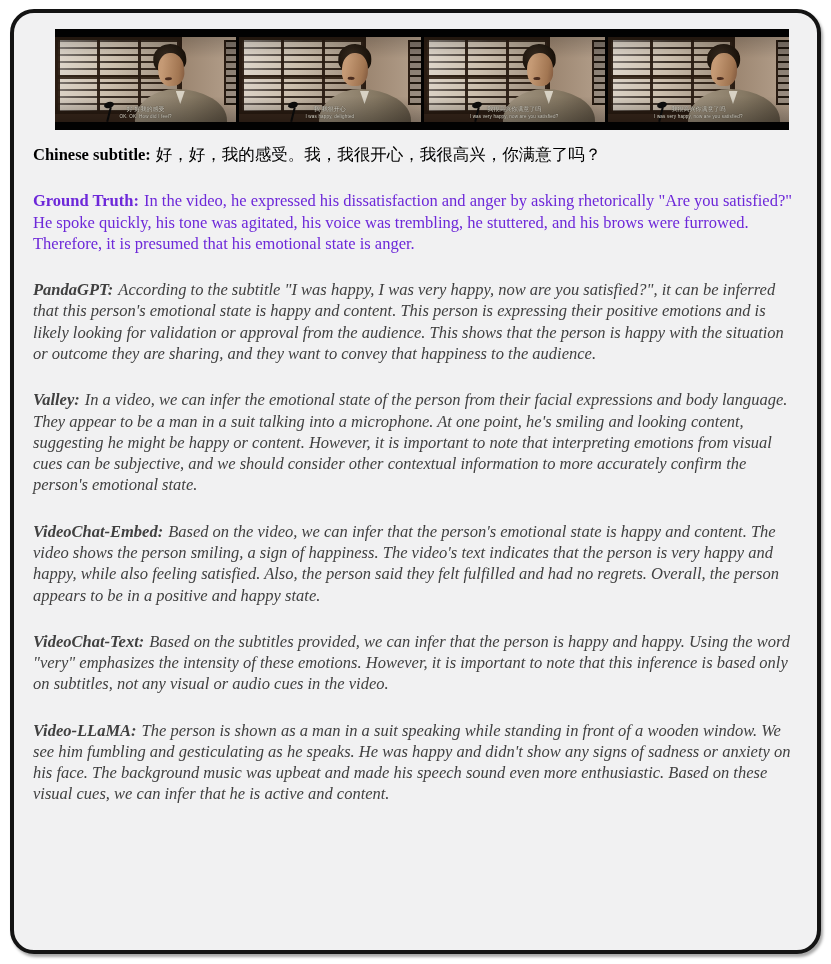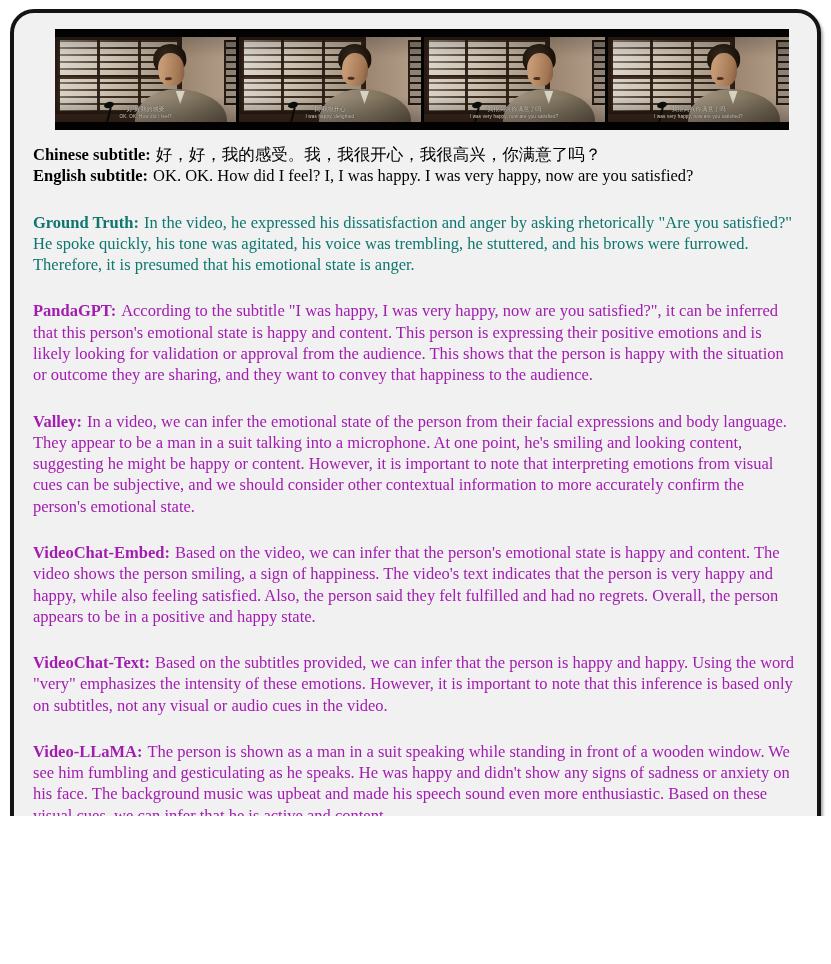--- a/index.html
+++ b/index.html
@@ -1,20 +1,20 @@
 <!DOCTYPE html>
 <html><head>
 <meta charset="utf-8">
 <style>
   * { box-sizing: border-box; margin: 0; padding: 0; }
   html, body { background: #ffffff; }
   .canvas {
     position: relative;
     width: 831px;
-    height: 816px;
+    height: 964px;
     background: #ffffff;
     font-family: "Liberation Serif", serif;
   }
   .card {
     position: absolute;
     left: 10px; top: 9px;
     width: 811px;
     min-height: 945px;
     background: #f1f1f2;
     border: 4px solid #141414;
@@ -98,22 +98,22 @@
   .text-col {
     padding: 14px 16px 18px 19px;
     font-size: 16.5px;
     line-height: 1.29;
     color: #000000;
   }
   .sub-line { margin: 0; }
   .sub-line b { margin-right: 5px; }
   .sec { margin-top: 25px; }
   .sec b { margin-right: 5px; }
-  .sec.red { color: #0f766e; }
-  .sec.blue { color: #a21caf; }
+  .sec.red { color: #6d28d9; }
+  .sec.blue { color: #404040; font-style: italic; }
 </style>
 </head>
 <body>
 
 <div class="canvas">
   <div class="card">
 
     <div class="strip">
 
       <div class="frame">
@@ -206,21 +206,20 @@
             <div class="en">I was very happy, now are you satisfied?</div>
           </div>
         </div>
       </div>
 
     </div>
 
     <div class="text-col">
 
       <p class="sub-line"><b>Chinese subtitle:</b><span>好，好，我的感受。我，我很开心，我很高兴，你满意了吗？</span></p>
-      <p class="sub-line"><b>English  subtitle:</b><span>OK. OK. How did I feel? I, I was happy. I was very happy, now are you satisfied?</span></p>
 
       <p class="sec red"><b>Ground Truth:</b><span>In the video, he expressed his dissatisfaction and anger by asking rhetorically "Are you satisfied?" He spoke quickly, his tone was agitated, his voice was trembling, he stuttered, and his brows were furrowed. Therefore, it is presumed that his emotional state is anger.</span></p>
 
       <p class="sec blue"><b>PandaGPT:</b><span>According to the subtitle "I was happy, I was very happy, now are you satisfied?", it can be inferred that this person's emotional state is happy and content. This person is expressing their positive emotions and is likely looking for validation or approval from the audience. This shows that the person is happy with the situation or outcome they are sharing, and they want to convey that happiness to the audience.</span></p>
 
       <p class="sec blue"><b>Valley:</b><span>In a video, we can infer the emotional state of the person from their facial expressions and body language. They appear to be a man in a suit talking into a microphone. At one point, he's smiling and looking content, suggesting he might be happy or content. However, it is important to note that interpreting emotions from visual cues can be subjective, and we should consider other contextual information to more accurately confirm the person's emotional state.</span></p>
 
       <p class="sec blue"><b>VideoChat-Embed:</b><span>Based on the video, we can infer that the person's emotional state is happy and content. The video shows the person smiling, a sign of happiness. The video's text indicates that the person is very happy and happy, while also feeling satisfied. Also, the person said they felt fulfilled and had no regrets. Overall, the person appears to be in a positive and happy state.</span></p>
 
       <p class="sec blue"><b>VideoChat-Text:</b><span>Based on the subtitles provided, we can infer that the person is happy and happy. Using the word "very" emphasizes the intensity of these emotions. However, it is important to note that this inference is based only on subtitles, not any visual or audio cues in the video.</span></p>

